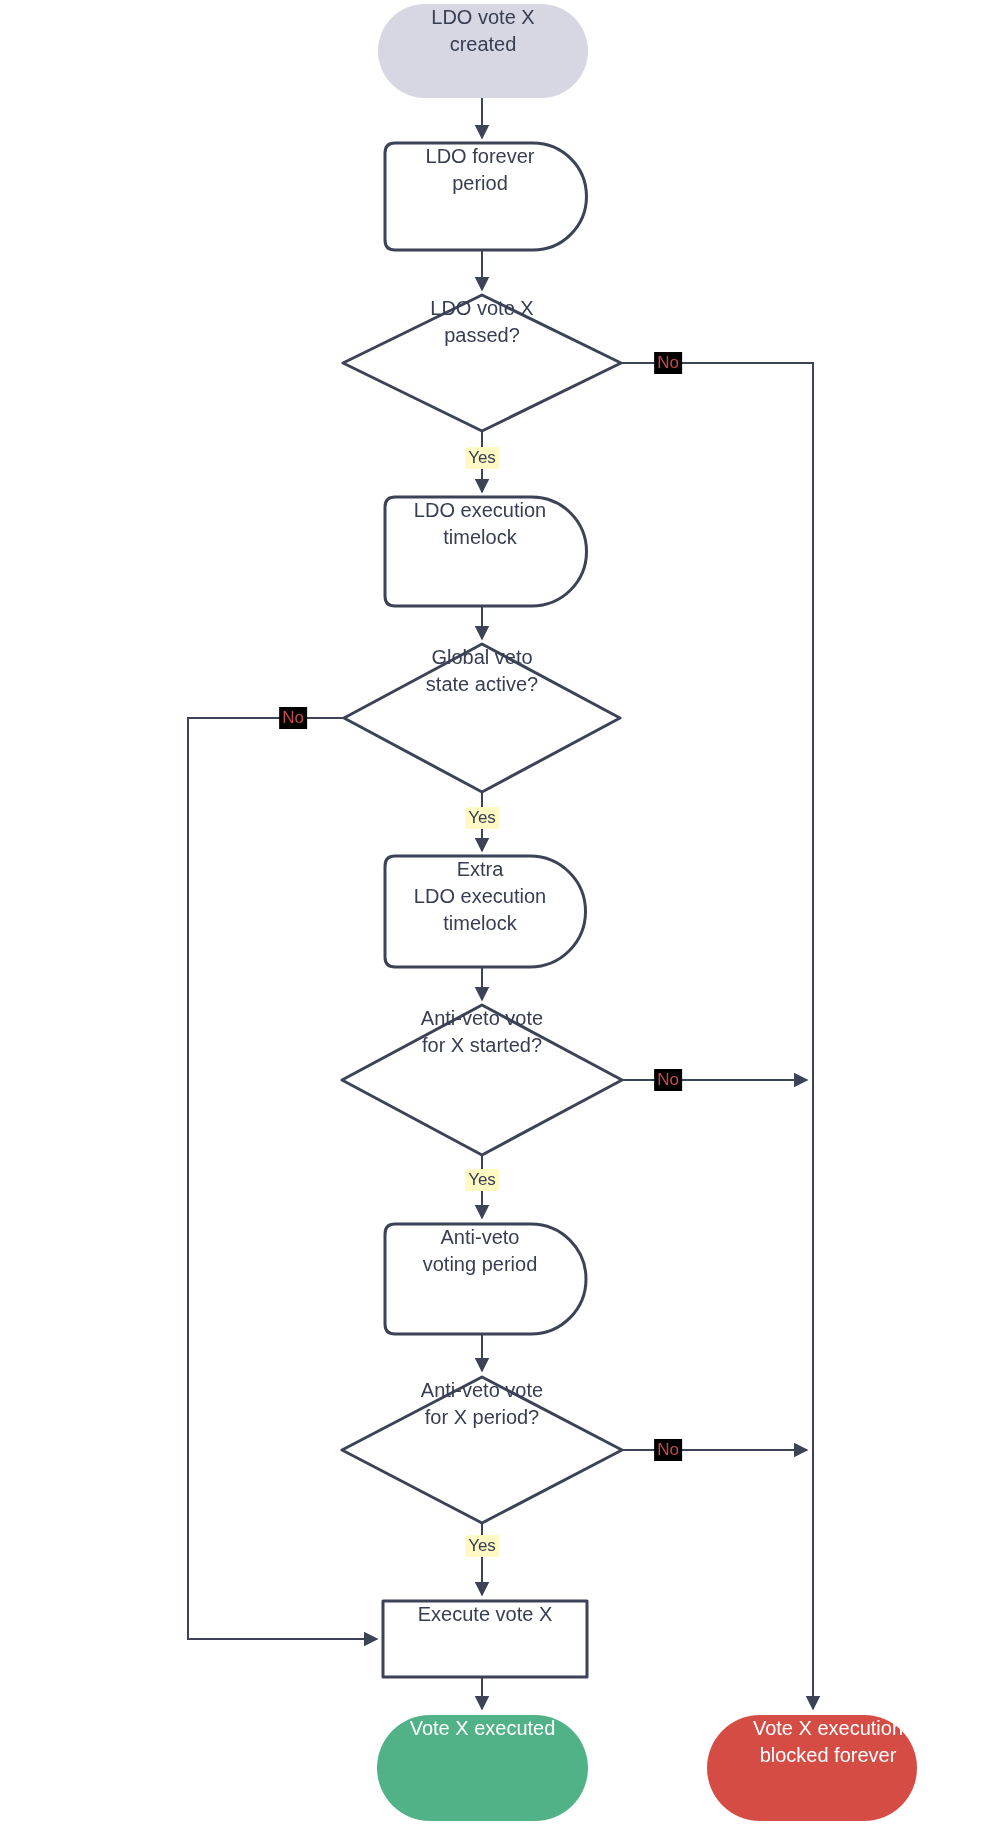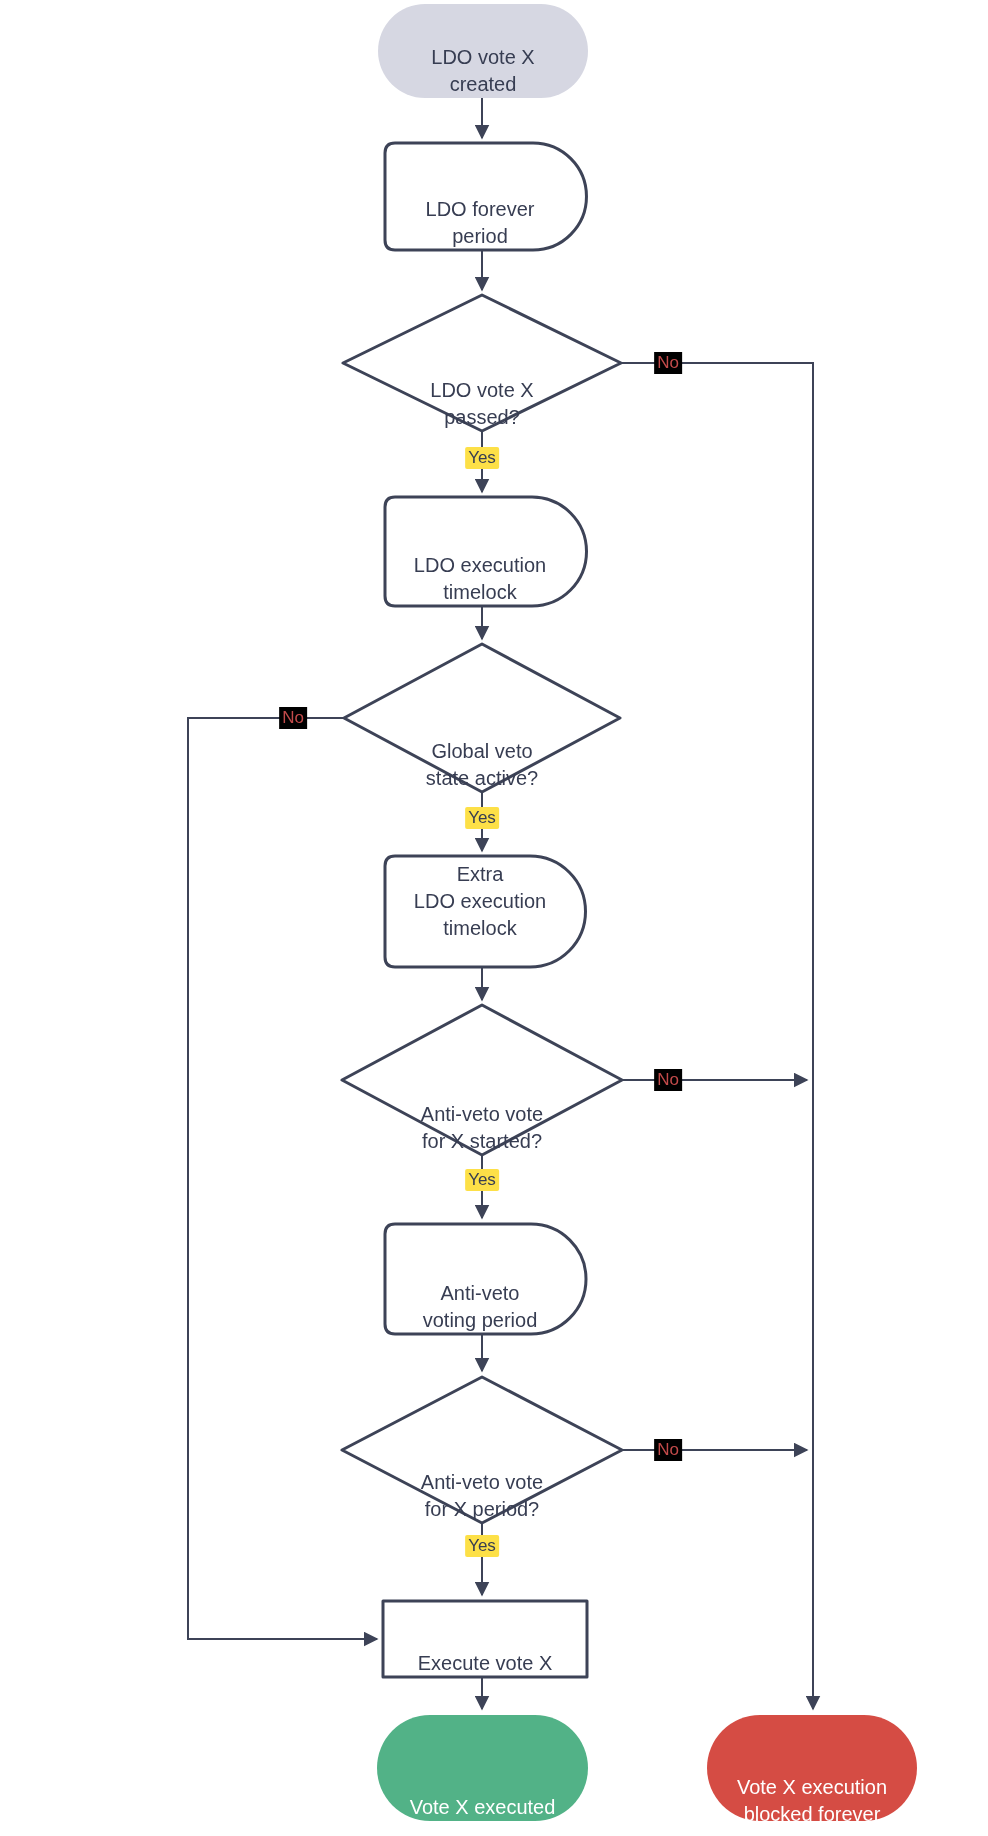--- a/index.html
+++ b/index.html
@@ -17,35 +17,35 @@
     position:relative;
     width:988px;height:1836px;
     background:var(--bg);
     font-family:"Liberation Sans", sans-serif;
     overflow:hidden;
   }
   .canvas svg{position:absolute;left:0;top:0;}
   .node-text{
     position:absolute;
     display:flex;flex-direction:column;
-    align-items:center;justify-content:flex-end;
+    align-items:center;justify-content:flex-start;
     text-align:center;
     font-size:20px;line-height:27px;
     color:var(--text);
     pointer-events:none;
   }
   .node-text.light{color:#ffffff;}
   .edge-label{
     position:absolute;
     transform:translate(-50%,-50%);
     font-size:17px;line-height:20px;
     padding:1px 3px;
     white-space:nowrap;
   }
-  .edge-label.yes{color:var(--text);background:#fde047;border-radius:2px;}
+  .edge-label.yes{color:var(--text);background:#fef9c3;border-radius:2px;}
   .edge-label.no{color:var(--no-label);background:#000000;}
 </style>
 </head>
 <body>
 
 <div class="canvas">
 
   <svg width="988" height="1836" viewBox="0 0 988 1836">
     <defs>
       <marker id="arrow" viewBox="0 0 10 10" refX="9" refY="5" markerWidth="7.5" markerHeight="7.5" orient="auto-start-reverse">
@@ -144,21 +144,21 @@
   </div>
 
   <div class="node-text" style="left:383px;top:1601px;width:204px;height:76px">
     <span>Execute vote X</span>
   </div>
 
   <div class="node-text light" style="left:377px;top:1715px;width:211px;height:106px">
     <span>Vote X executed</span>
   </div>
 
-  <div class="node-text light" style="left:707px;top:1715px;width:210px;height:113px">
+  <div class="node-text light" style="left:723px;top:1715px;width:210px;height:113px">
     <span>Vote X execution</span>
     <span>blocked forever</span>
   </div>
 
   <span class="edge-label no" style="left:668px;top:363px">No</span>
   <span class="edge-label yes" style="left:482px;top:458px">Yes</span>
   <span class="edge-label no" style="left:293px;top:718px">No</span>
   <span class="edge-label yes" style="left:482px;top:818px">Yes</span>
   <span class="edge-label no" style="left:668px;top:1080px">No</span>
   <span class="edge-label yes" style="left:482px;top:1180px">Yes</span>

